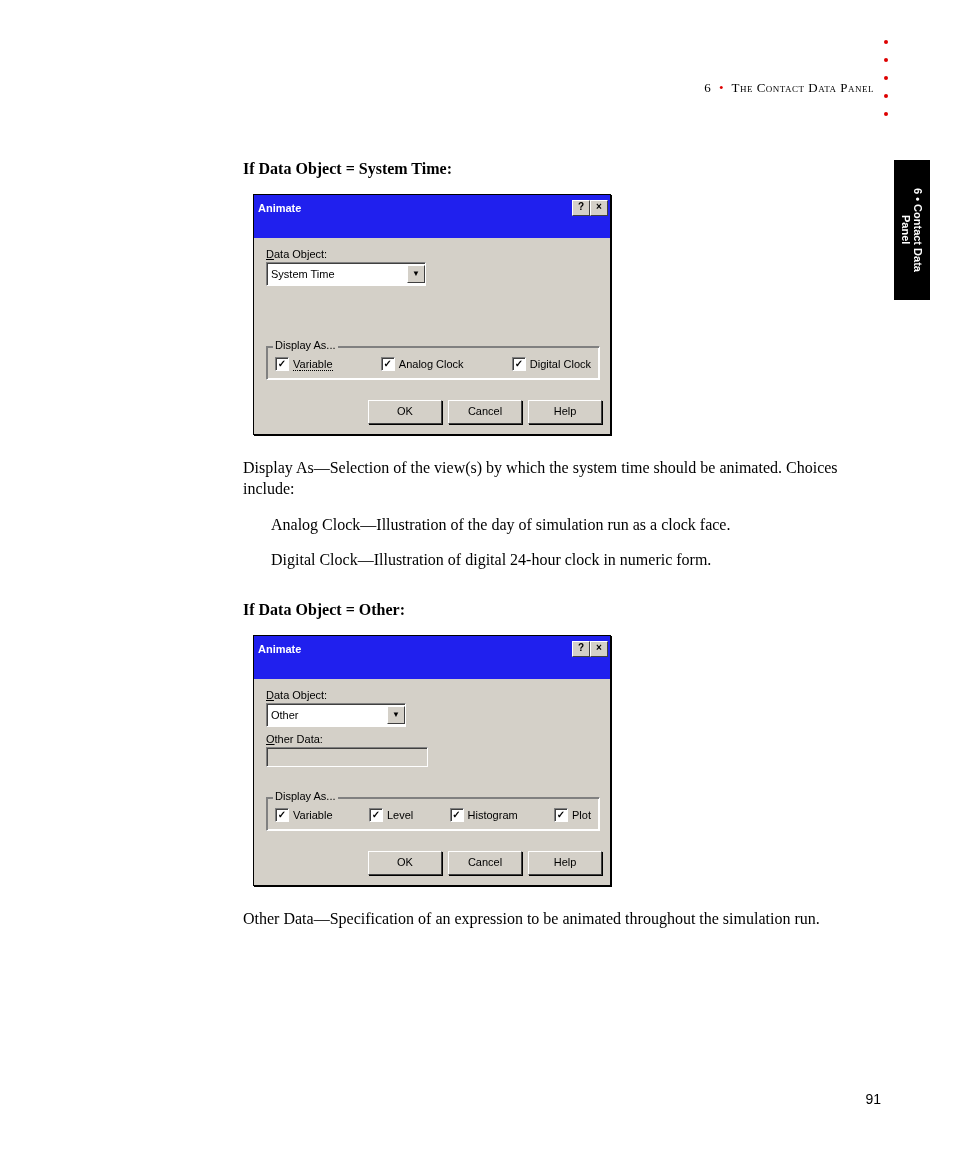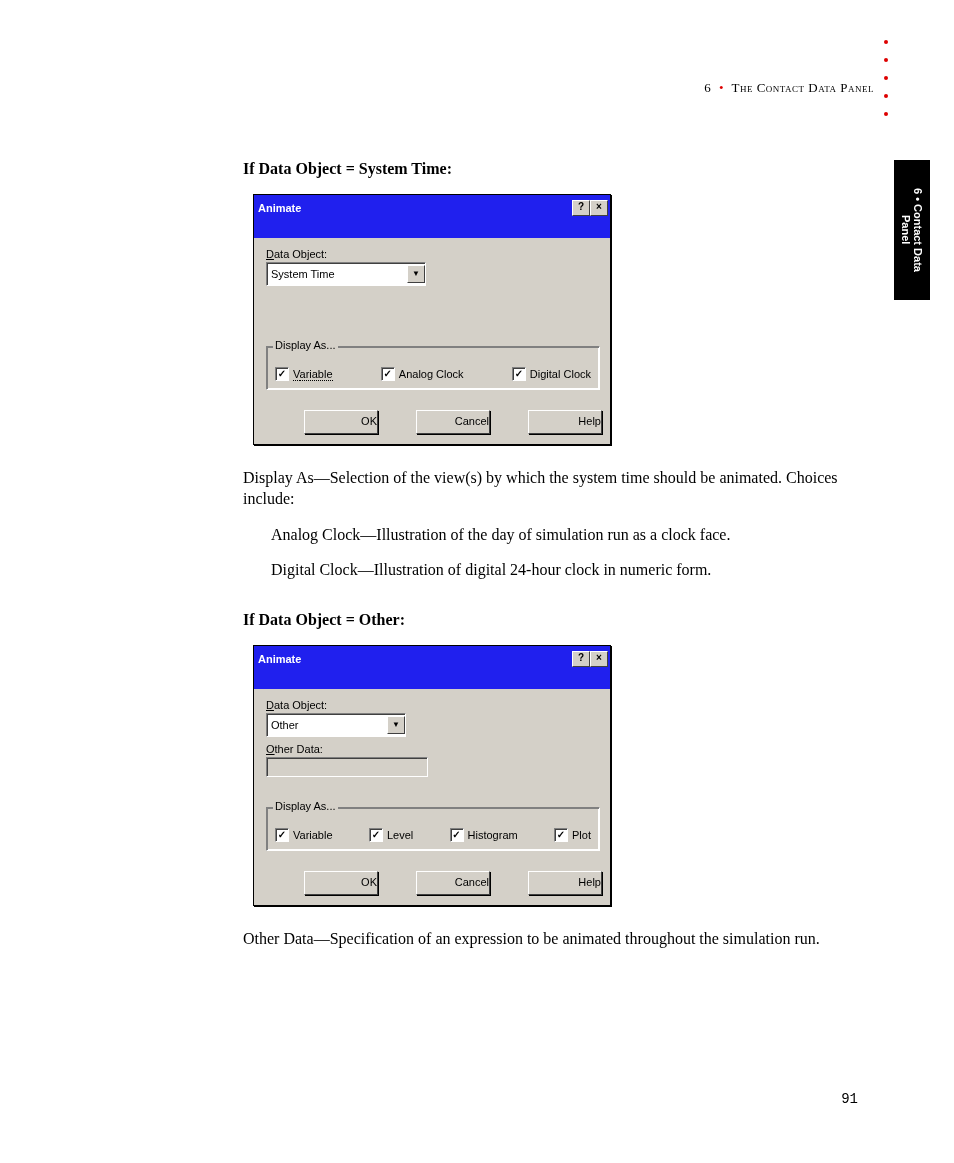--- a/index.html
+++ b/index.html
@@ -59,23 +59,23 @@
     line-height: 1.35;
     margin: 0 0 14px 0;
   }
   .para-indent {
     margin-left: 28px;
   }
   .bold { font-weight: bold; }
   .ital { }
   .page-num {
     position: absolute;
-    right: 96px;
+    right: 73px;
     bottom: 56px;
-    font-family: Liberation Mono, monospace;
+    font-family: Liberation Sans, sans-serif;
     font-size: 14px;
   }
   
   .dialog {
     width: 356px;
     background: #d4d0c8;
     border: 1px solid #000;
     box-shadow: 1px 1px 0 #000;
     margin: 8px 0 22px 10px;
     font-family: "MS Sans Serif", Tahoma, Arial, sans-serif;
@@ -137,21 +137,21 @@
     border: 1px solid #808080;
     border-right-color: #fff;
     border-bottom-color: #fff;
     box-shadow: inset 1px 1px 0 #404040;
   }
   .group {
     border: 1px solid #808080;
     border-right-color: #fff;
     border-bottom-color: #fff;
     box-shadow: 1px 1px 0 #808080 inset, -1px -1px 0 #fff inset;
-    padding: 20px 8px 8px 8px;
+    padding: 10px 8px 8px 8px;
     position: relative;
     margin-top: 60px;
   }
   .group-label {
     position: absolute;
     top: -8px; left: 6px;
     background: #d4d0c8;
     padding: 0 2px;
   }
   .cb-row { display: flex; justify-content: space-between; }
@@ -170,23 +170,22 @@
     display: flex; justify-content: flex-end; gap: 6px;
     padding: 10px 8px 10px 0;
   }
   .btn {
     width: 72px; height: 22px;
     background: #d4d0c8;
     border: 1px solid #fff;
     border-right-color: #404040;
     border-bottom-color: #404040;
     box-shadow: 1px 1px 0 #000;
-    text-align: right;
+    text-align: center;
     line-height: 20px;
-    margin-left: 32px;
   }
   .spacer-sm { height: 6px; }
   .spacer-md { height: 14px; }
 </style>
 </head>
 <body>
 
 <div class="vdots">
   <span></span>
     <span></span>

